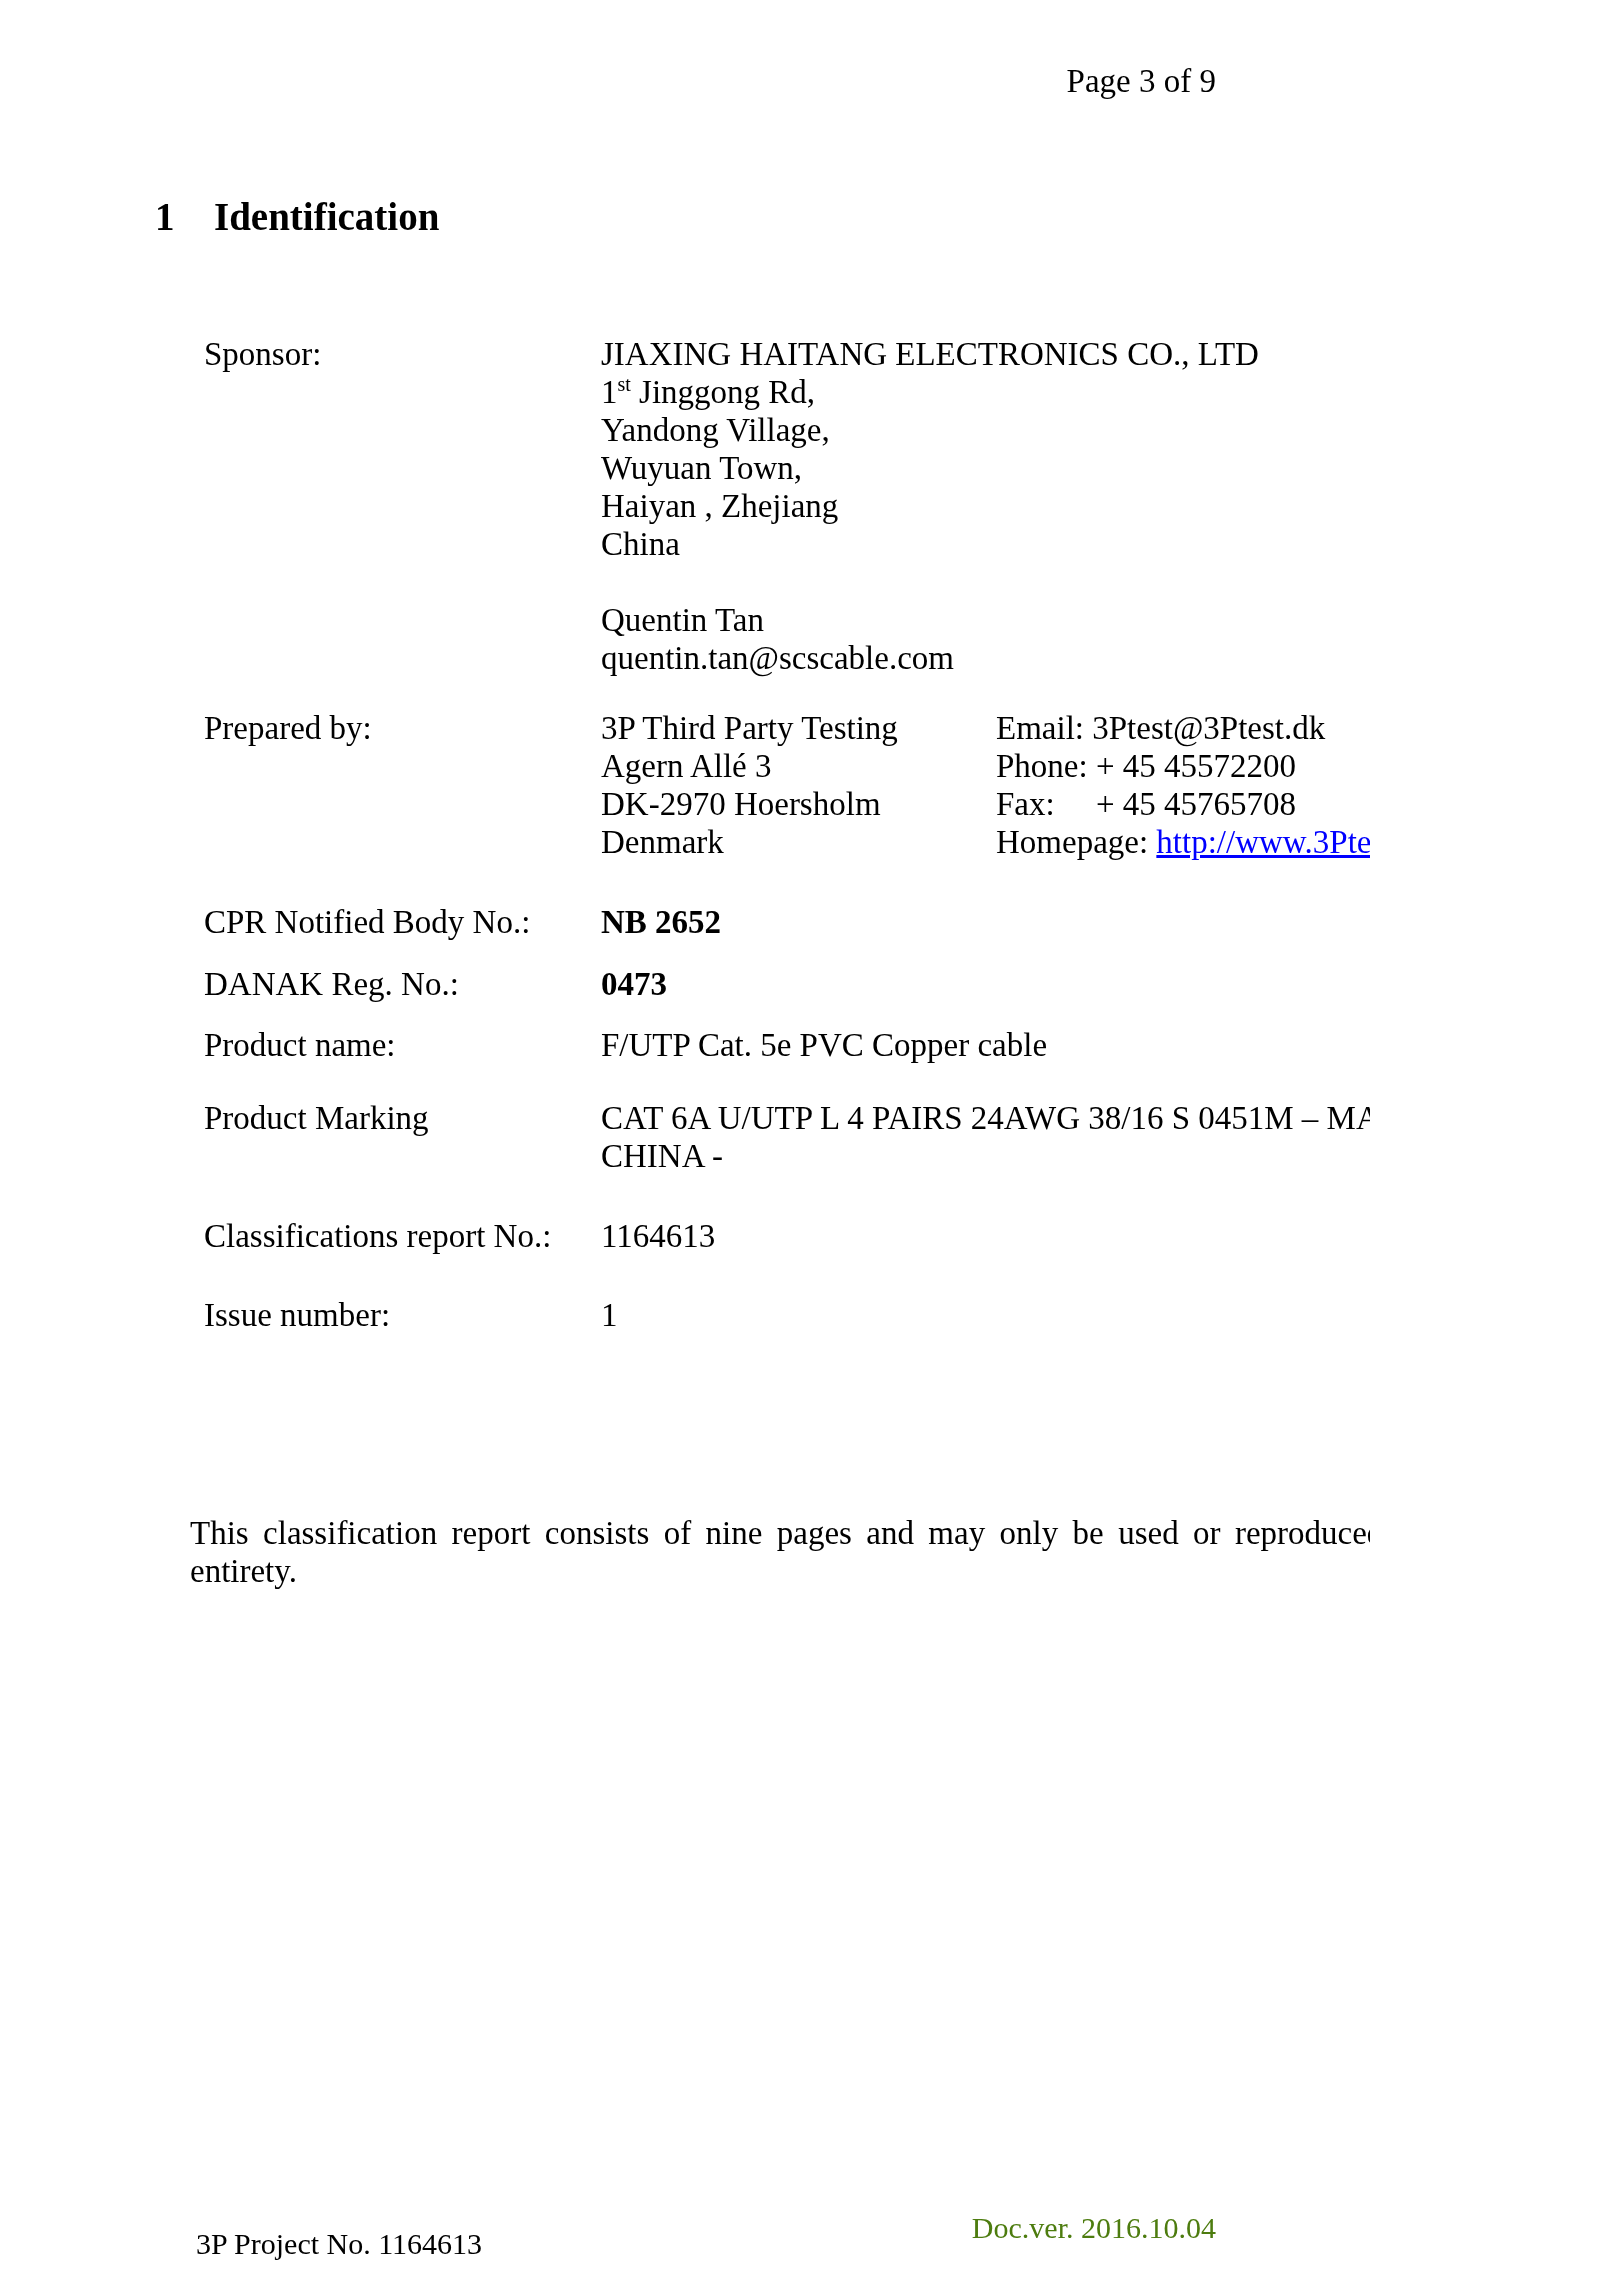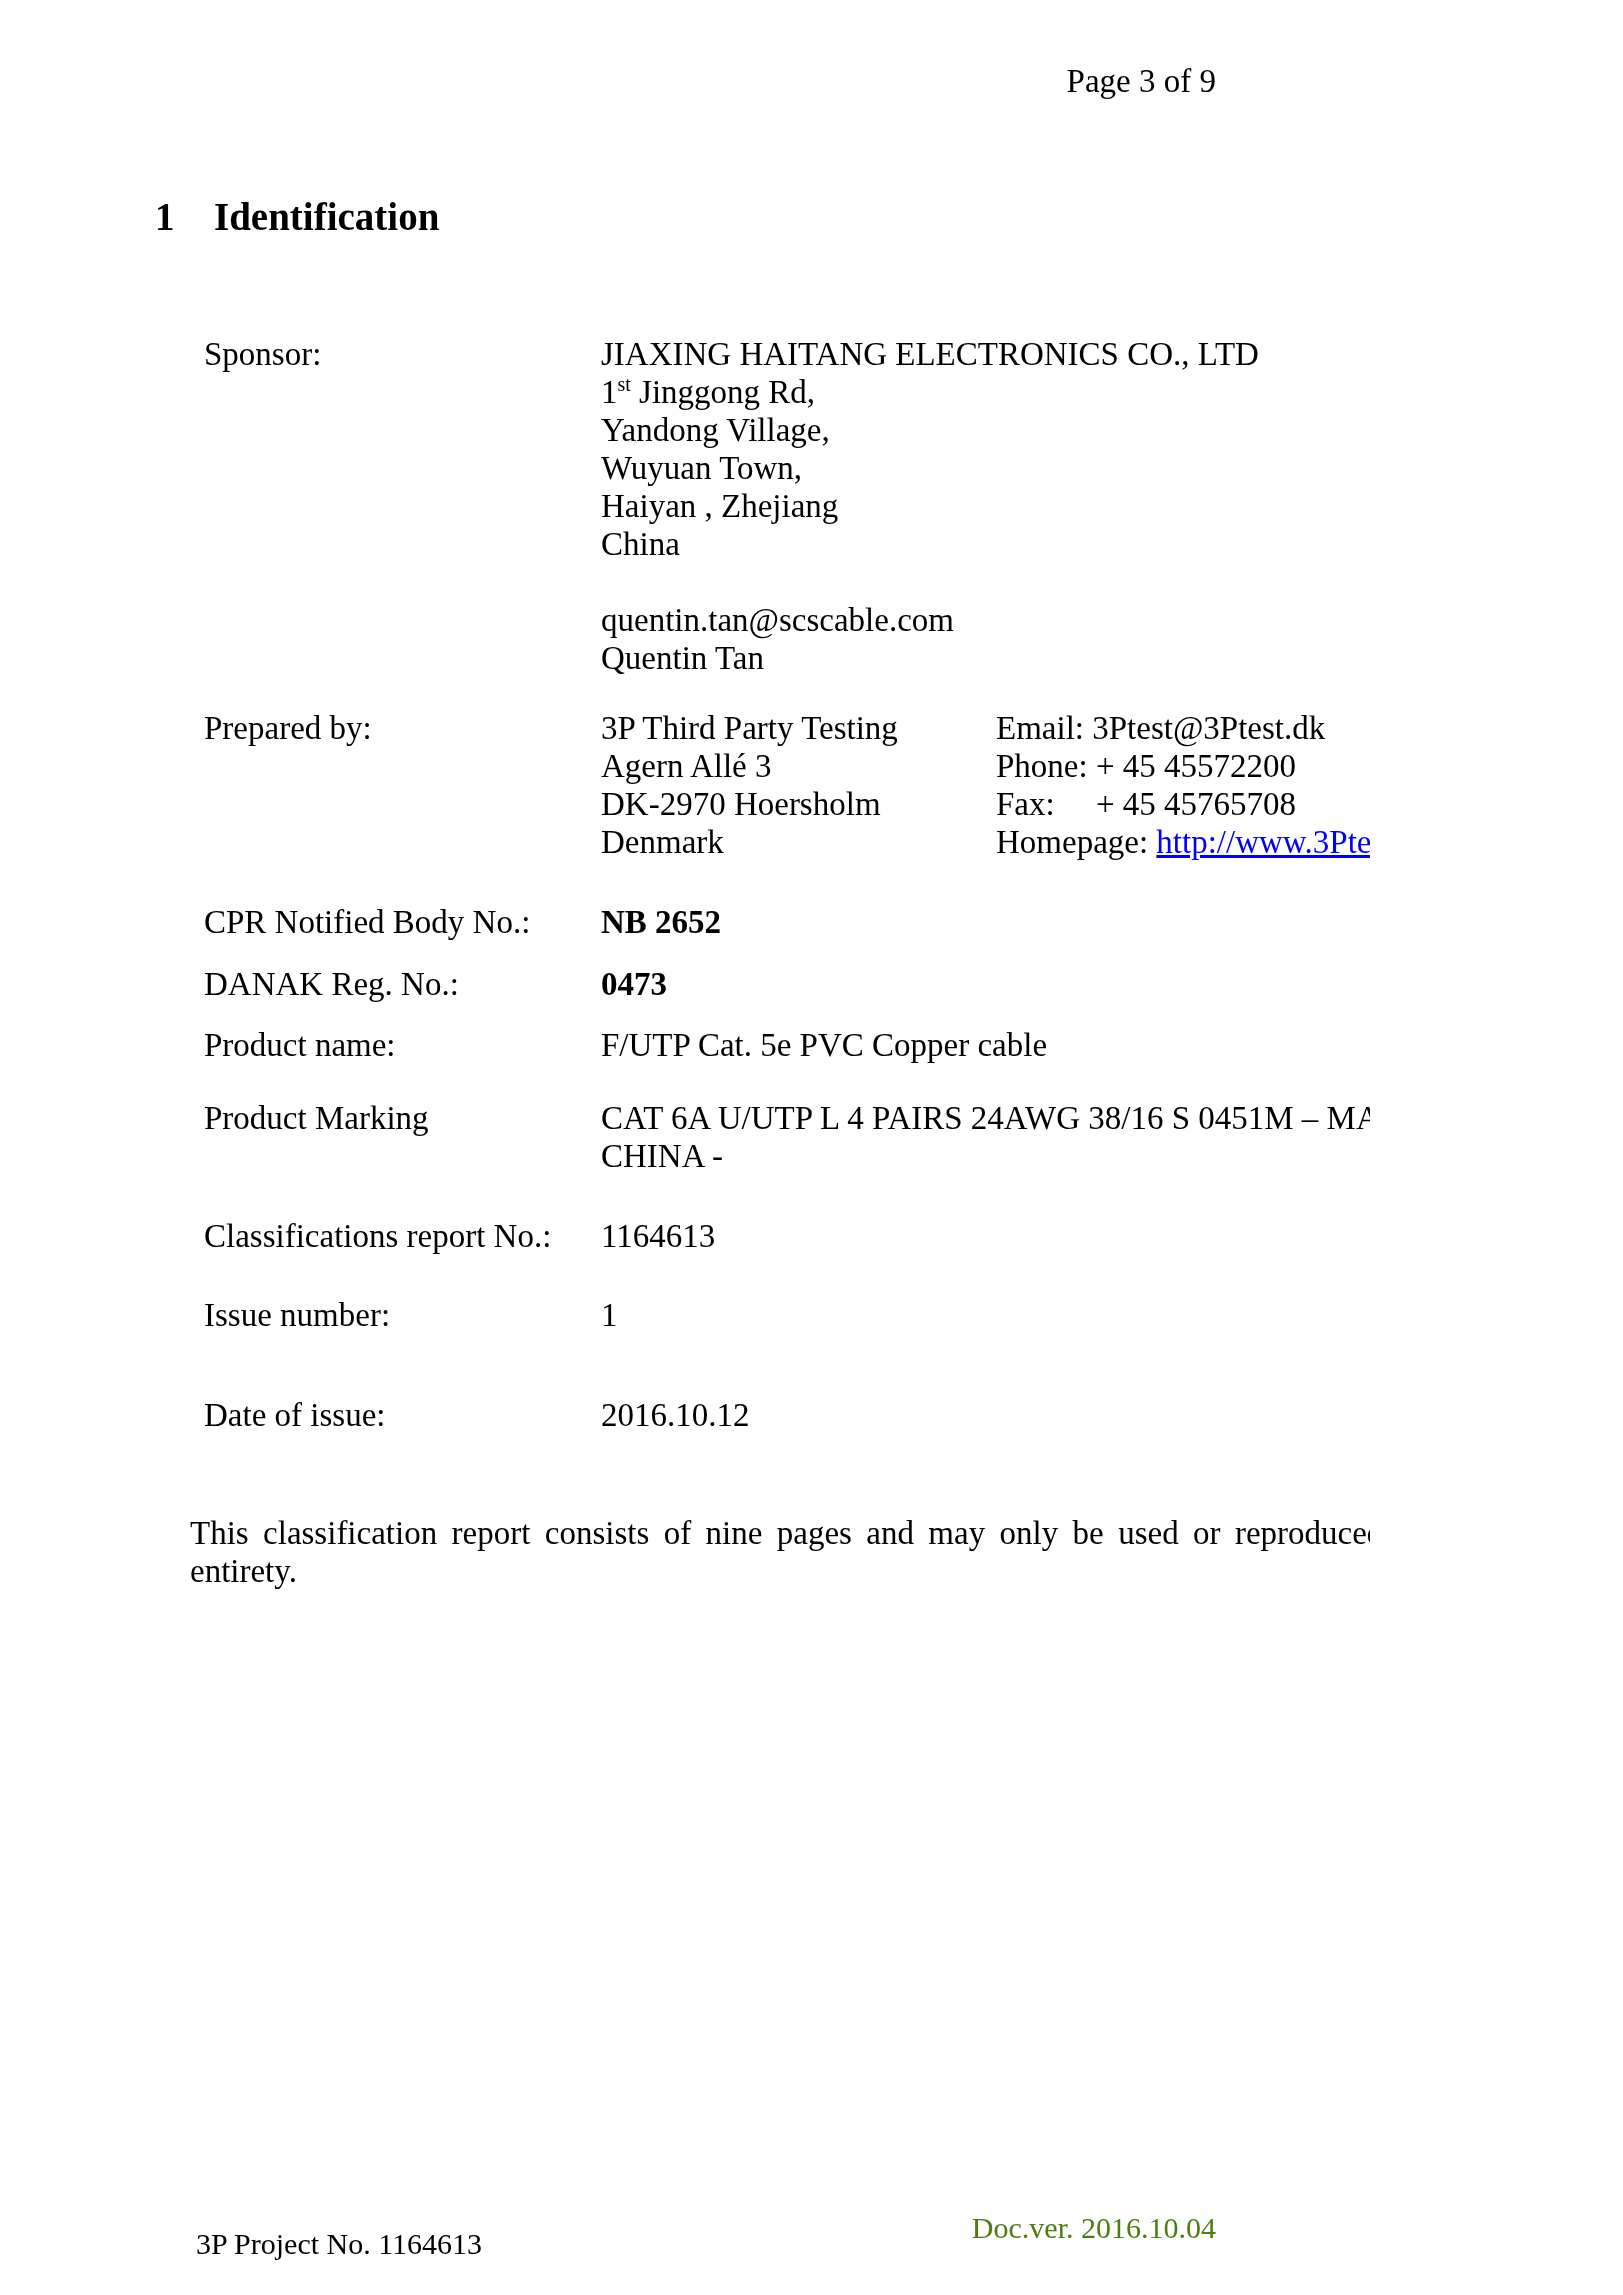--- a/index.html
+++ b/index.html
@@ -94,22 +94,22 @@
   <div class="row" style="top: 335px;">
     <div class="label">Sponsor:</div>
     <div class="value">
       <div>JIAXING HAITANG ELECTRONICS CO., LTD</div>
       <div><span>1</span><sup class="ord">st</sup><span> Jinggong Rd,</span></div>
       <div>Yandong Village,</div>
       <div>Wuyuan Town,</div>
       <div>Haiyan , Zhejiang</div>
       <div>China</div>
       <div class="gap-line"></div>
+      <div>Quentin Tan</div>
       <div>quentin.tan@scscable.com</div>
-      <div>Quentin Tan</div>
     </div>
   </div>
 
   <div class="row prepared" style="top: 709px;">
     <div class="label">Prepared by:</div>
     <div class="value">
       <div>3P Third Party Testing</div>
       <div>Agern Allé 3</div>
       <div>DK-2970 Hoersholm</div>
       <div>Denmark</div>
@@ -145,24 +145,20 @@
   <div class="row" style="top: 1217px;">
     <div class="label">Classifications report No.:</div>
     <div class="value">1164613</div>
   </div>
 
   <div class="row" style="top: 1296px;">
     <div class="label">Issue number:</div>
     <div class="value">1</div>
   </div>
 
-  <div class="row" style="top: 1396px;">
-    <div class="label">Date of issue:</div>
-    <div class="value">2016.10.12</div>
-  </div>
 
   <p class="note">This classification report consists of nine pages and may only be used or reproduced in its entirety.</p>
 
   <div class="footer-left">3P Project No. 1164613</div>
   <div class="footer-right">Doc.ver. 2016.10.04</div>
 
 </div>
 
 
 </body></html>

